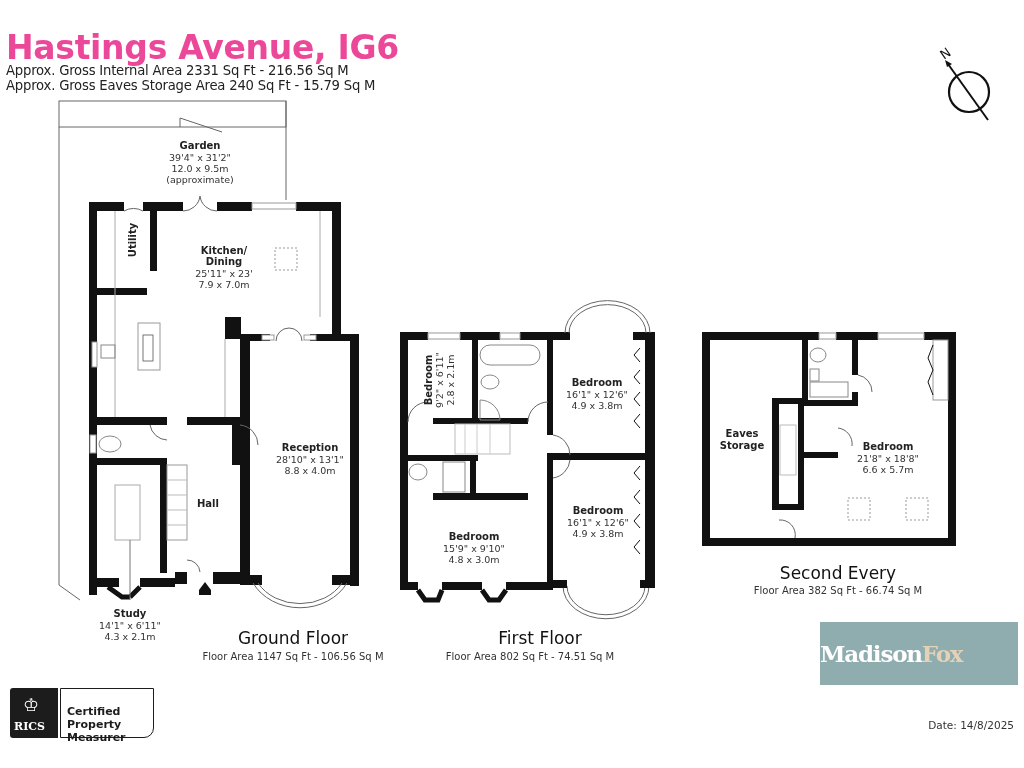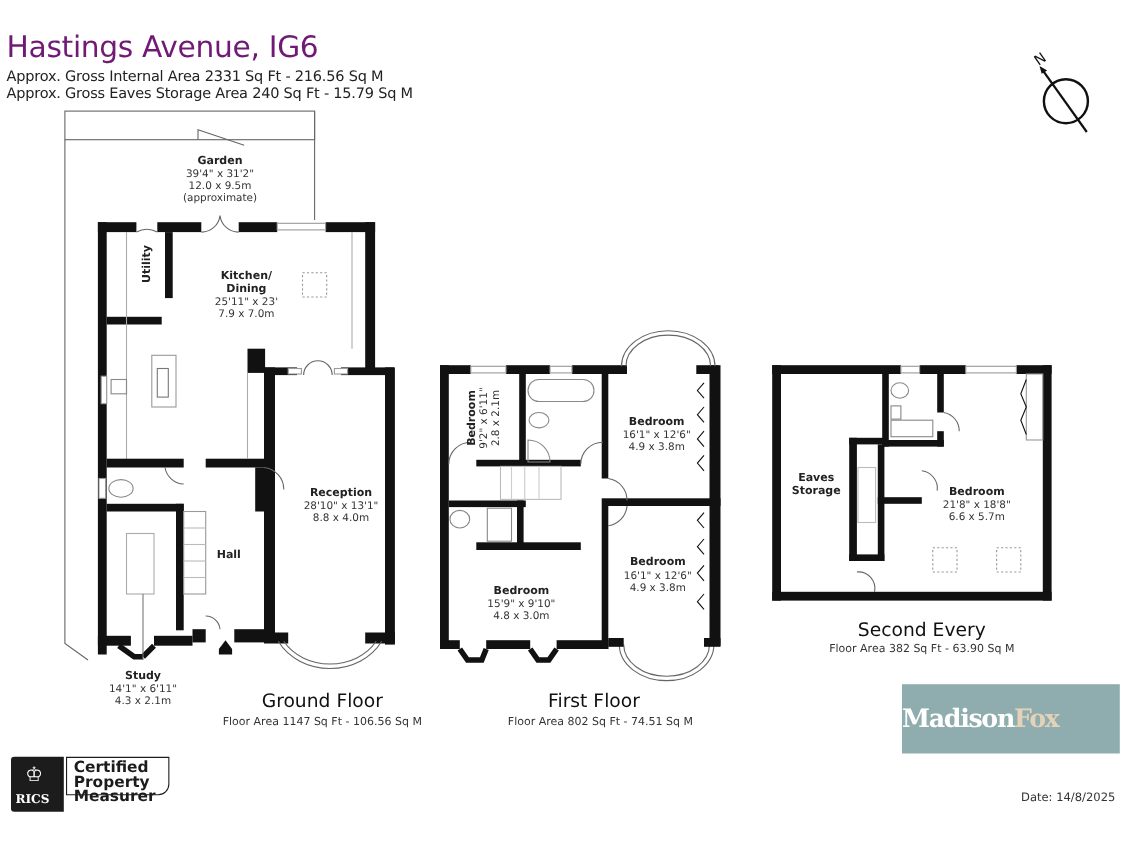--- a/index.html
+++ b/index.html
@@ -1,36 +1,36 @@
 <!DOCTYPE html>
 <html><head>
 <meta charset="utf-8">
 <style>
   * { margin:0; padding:0; box-sizing:border-box; }
   html, body { width:1024px; height:768px; background:#ffffff; overflow:hidden; }
   body { position:relative; font-family:"DejaVu Sans", "Liberation Sans", sans-serif; color:#1a1a1a; }
   .abs { position:absolute; }
-  .title { left:6px; top:28px; font-size:27px; font-weight:normal; letter-spacing:-0.3px; color:#701a75; }
+  .title { left:6px; top:28px; font-size:33px; font-weight:bold; letter-spacing:-0.3px; color:#ec4899; }
   .sub { left:6px; font-size:13.2px; color:#222; letter-spacing:-0.2px; }
   .sub1 { top:63px; }
   .sub2 { top:78px; }
   svg.plan { position:absolute; left:0; top:0; }
   .wall { fill:#111; }
   .thin { stroke:#666; fill:none; stroke-width:1; }
   .label-room { font-family:"DejaVu Sans", sans-serif; font-size:10px; font-weight:bold; fill:#222; text-anchor:middle; }
   .label-dim { font-family:"DejaVu Sans", sans-serif; font-size:9.5px; fill:#333; text-anchor:middle; }
   .floor-title { font-size:17px; color:#111; text-align:center; position:absolute; }
   .floor-area { font-size:10px; color:#333; text-align:center; position:absolute; }
   .disclaimer { left:170px; top:688px; width:850px; font-size:10.2px; line-height:12px; color:#222; letter-spacing:-0.1px; }
   .date { right:10px; top:719px; font-size:10.5px; color:#333; }
   .rics { left:10px; top:688px; width:144px; height:50px; }
   .rics-dark { position:absolute; left:0; top:0; width:48px; height:50px; background:#1c1c1c; border-radius:3px 0 0 3px; color:#fff; }
   .rics-dark .lion { position:absolute; left:13px; top:6px; font-size:18px; }
   .rics-dark .txt { position:absolute; left:4px; top:32px; font-size:11px; font-weight:bold; font-family:"DejaVu Serif", serif; }
-  .rics-box { position:absolute; left:50px; top:0; width:94px; height:35px; border:1.5px solid #1c1c1c; border-radius:0 0 10px 0; padding:3px 6px; font-size:14px; font-weight:bold; line-height:13px; color:#1c1c1c; }
+  .rics-box { position:absolute; left:50px; top:0; width:94px; height:50px; border:1.5px solid #1c1c1c; border-radius:0 0 10px 0; padding:16px 6px; font-size:11px; font-weight:bold; line-height:13px; color:#1c1c1c; }
   .logo { left:820px; top:622px; width:198px; height:63px; background:#8fadae; }
   .logo span { font-family:"DejaVu Serif", "Liberation Serif", serif; font-size:23px; font-weight:bold; line-height:63px; letter-spacing:-1.2px; }
   .logo .m { color:#ffffff; }
   .logo .f { color:#e3d2b8; }
 </style>
 </head>
 <body>
 
 <div class="abs title">Hastings Avenue, IG6</div>
 <div class="abs sub sub1">Approx. Gross Internal Area 2331 Sq Ft - 216.56 Sq M</div>
@@ -247,24 +247,24 @@
 
   <text class="label-room" x="888" y="450">Bedroom</text>
   <text class="label-dim" x="888" y="462">21'8" x 18'8"</text>
   <text class="label-dim" x="888" y="473">6.6 x 5.7m</text>
 </svg>
 
 <div class="floor-title" style="left:193px; top:628px; width:200px;">Ground Floor</div>
 <div class="floor-area" style="left:193px; top:651px; width:200px;">Floor Area 1147 Sq Ft - 106.56 Sq M</div>
 
 <div class="floor-title" style="left:440px; top:628px; width:200px;">First Floor</div>
-<div class="floor-area" style="left:430px; top:651px; width:200px;text-align:right;">Floor Area 802 Sq Ft - 74.51 Sq M</div>
+<div class="floor-area" style="left:430px; top:651px; width:200px;">Floor Area 802 Sq Ft - 74.51 Sq M</div>
 
 <div class="floor-title" style="left:738px; top:563px; width:200px;">Second Every</div>
-<div class="floor-area" style="left:738px; top:585px; width:200px;">Floor Area 382 Sq Ft - 63.90 Sq M</div>
+<div class="floor-area" style="left:738px; top:585px; width:200px;">Floor Area 382 Sq Ft - 66.74 Sq M</div>
 
 <div class="abs logo">
   <span class="m">Madison</span><span class="f">Fox</span>
 </div>
 
 <div class="abs rics">
   <div class="rics-dark">
     <span class="lion">♔</span>
     <span class="txt">RICS</span>
   </div>

